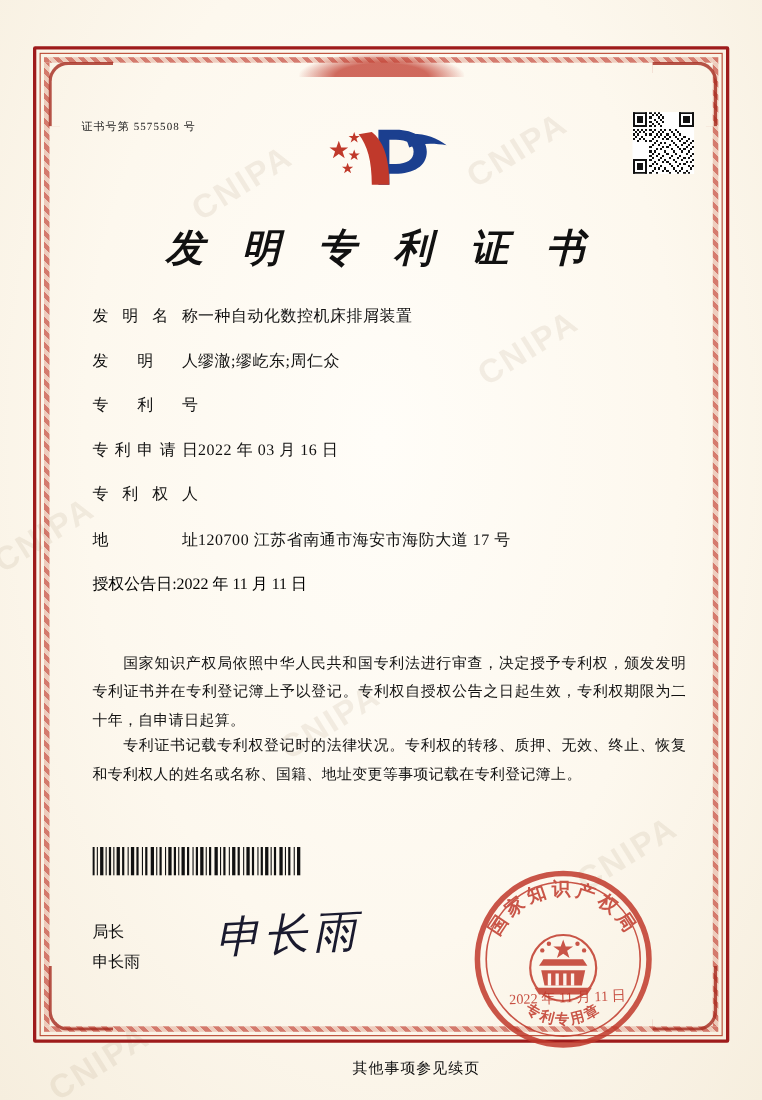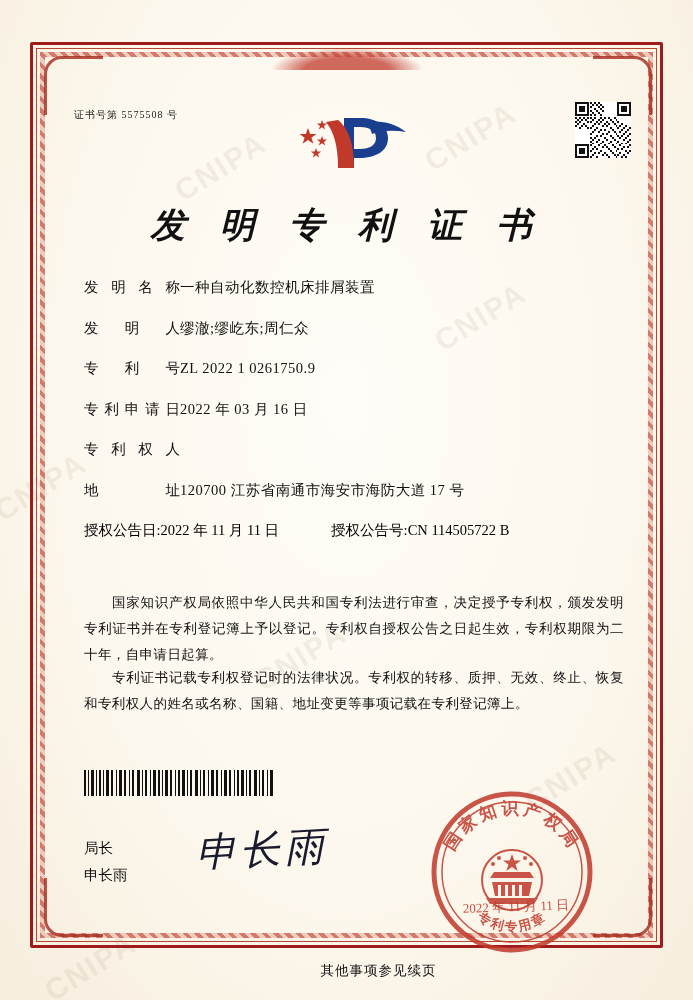--- a/index.html
+++ b/index.html
@@ -497,21 +497,20 @@
         </div>
         <div class="val">缪澈;缪屹东;周仁众</div>
       </div>
 
       <div class="field">
         <div class="lbl">
           <span>专</span>
           <span>利</span>
           <span>号</span>
         </div>
-        <div class="val">ZL 2022 1 0261750.9</div>
       </div>
 
       <div class="field">
         <div class="lbl">
           <span>专</span>
           <span>利</span>
           <span>申</span>
           <span>请</span>
           <span>日</span>
         </div>
@@ -532,24 +531,20 @@
           <span>地</span>
           <span>址</span>
         </div>
         <div class="val">120700 江苏省南通市海安市海防大道 17 号</div>
       </div>
 
       <div class="row-two">
         <div class="grp">
           <span class="lbl-fixed">授权公告日:</span>
           <span class="val2">2022 年 11 月 11 日</span>
-        </div>
-        <div class="grp second">
-          <span class="lbl-fixed">授权公告号:</span>
-          <span class="val2">CN 114505722 B</span>
         </div>
       </div>
     </div>
 
     <div class="para p1">国家知识产权局依照中华人民共和国专利法进行审查，决定授予专利权，颁发发明专利证书并在专利登记簿上予以登记。专利权自授权公告之日起生效，专利权期限为二十年，自申请日起算。</div>
     <div class="para p2">专利证书记载专利权登记时的法律状况。专利权的转移、质押、无效、终止、恢复和专利权人的姓名或名称、国籍、地址变更等事项记载在专利登记簿上。</div>
 
     <div class="barcode">
       <svg width="190" height="26">
         <g fill="#111">

